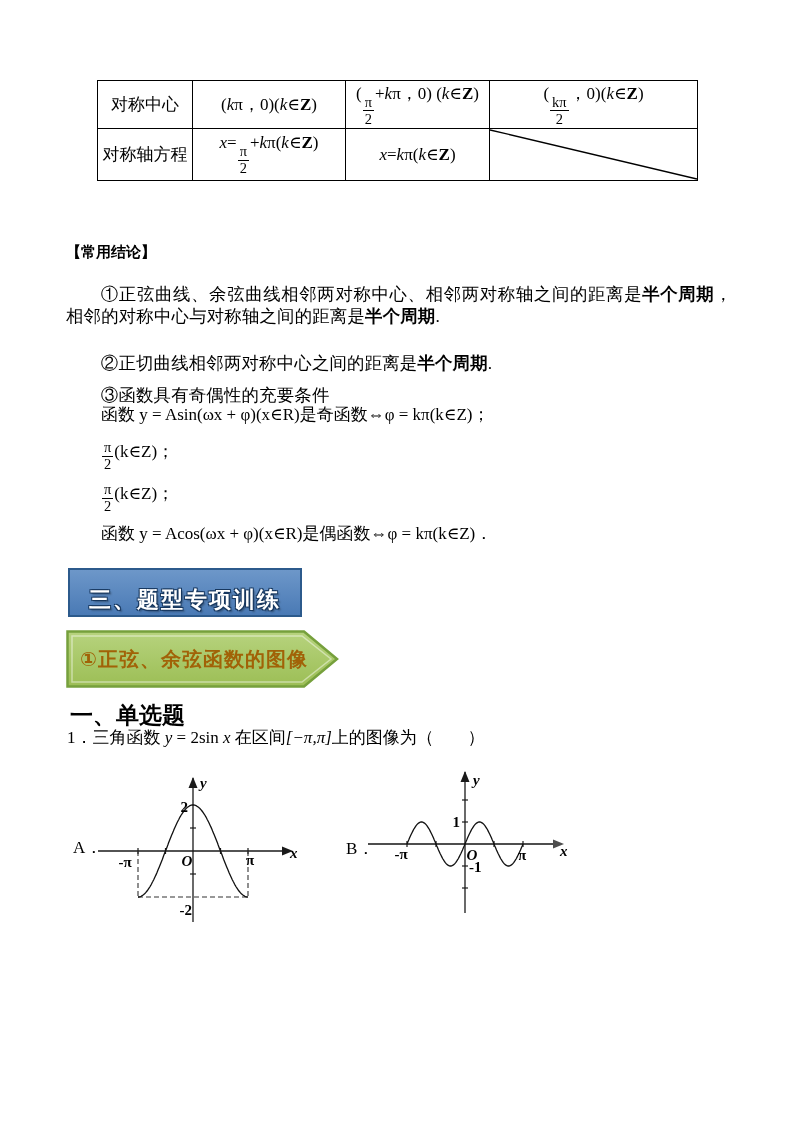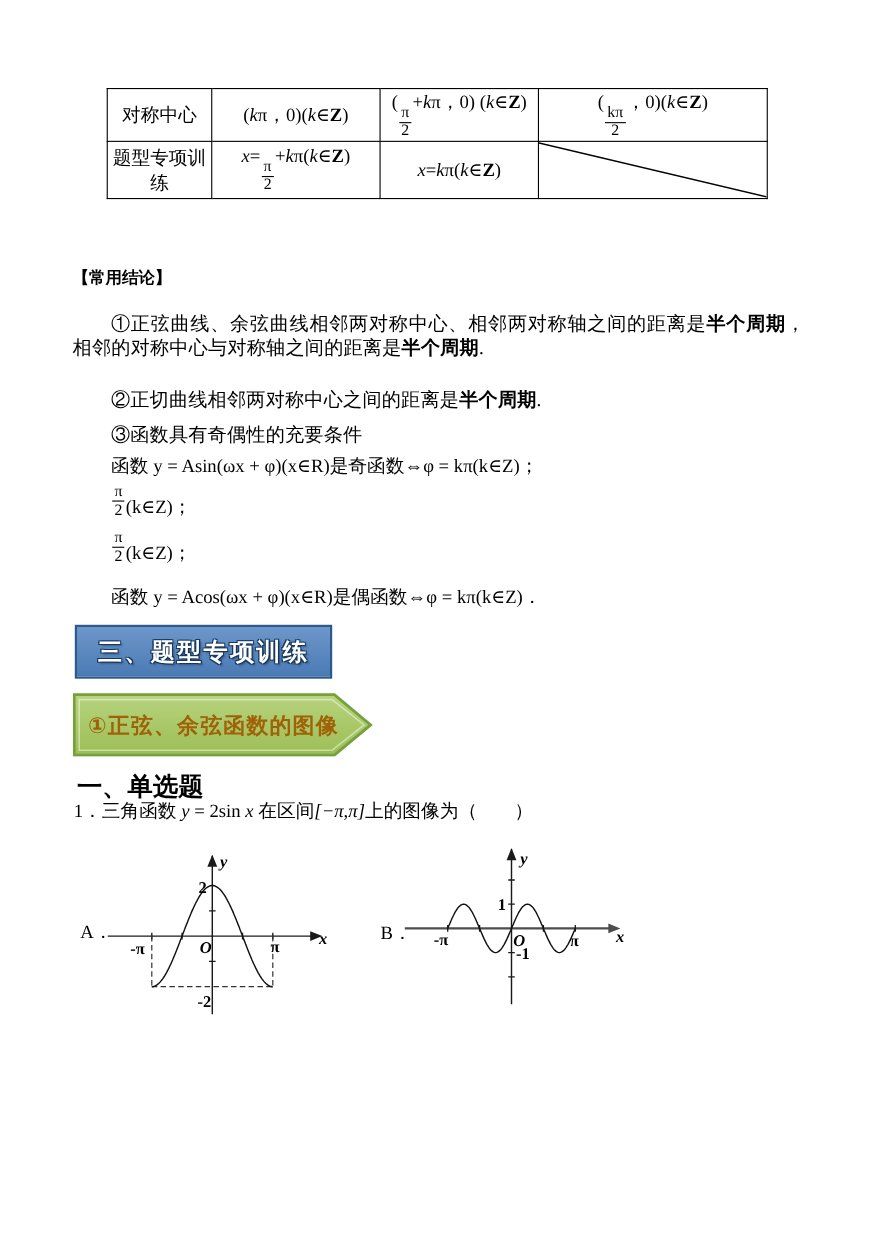--- a/index.html
+++ b/index.html
@@ -18,25 +18,25 @@
   .hei{font-family:"Liberation Sans","DejaVu Sans",sans-serif;font-weight:bold}
   .mit{font-style:italic}
   .bseg{font-weight:bold}
   .frac{display:inline-flex;flex-direction:column;align-items:center;
         vertical-align:-0.55em;line-height:1.05;font-size:0.85em;margin:0 1px}
   .frac .num{border-bottom:1.3px solid #000;padding:0 2px 0.5px}
   .frac .den{padding-top:0.5px}
 
   .para{width:666px;font-size:17.4px;line-height:22px;text-align:justify;
         text-indent:2em;letter-spacing:0.2px}
-  .fline{font-size:17px;display:flex;align-items:flex-end;height:32px;white-space:nowrap}
+  .fline{font-size:17px;display:flex;align-items:flex-start;height:32px;white-space:nowrap}
 
   
   .blue-banner{width:234px;height:49px;background:linear-gradient(#6d97c9,#4a7ab5);
-       border:2.5px solid #2c5a8c;display:flex;align-items:center;justify-content:center}
+       border:2.5px solid #2c5a8c;display:flex;align-items:flex-end;justify-content:center}
   .blue-banner span{color:#fff;font-size:22px;letter-spacing:2px;
        font-family:"Liberation Sans","DejaVu Sans",sans-serif;font-weight:bold;
        text-shadow:-1px -1px 0 #17375e,1px -1px 0 #17375e,-1px 1px 0 #17375e,
                    1px 1px 0 #17375e,2px 2px 2px rgba(0,0,0,.35)}
 
   
   .arrow-wrap{width:274px;height:58px}
   .arrow-label{position:absolute;left:14px;top:0;height:58px;display:flex;align-items:center;
        font-size:20px;font-weight:bold;letter-spacing:1px;
        font-family:"Liberation Sans","DejaVu Sans",sans-serif;color:#a16207}
@@ -64,21 +64,21 @@
     <td><span>(</span><span class="frac">
             <span class="num">π</span>
             <span class="den">2</span>
           </span><span>+</span><span class="mit">k</span><span>π，0) (</span><span class="mit">k</span><span>∈</span><span class="bseg">Z</span><span>)</span></td>
     <td><span>(</span><span class="frac">
             <span class="num">kπ</span>
             <span class="den">2</span>
           </span><span>，0)(</span><span class="mit">k</span><span>∈</span><span class="bseg">Z</span><span>)</span></td>
   </tr>
   <tr style="height:52px">
-    <td>题型专项训练</td>
+    <td>对称轴方程</td>
     <td><span class="mit">x</span><span>=</span><span class="frac">
             <span class="num">π</span>
             <span class="den">2</span>
           </span><span>+</span><span class="mit">k</span><span>π(</span><span class="mit">k</span><span>∈</span><span class="bseg">Z</span><span>)</span></td>
     <td><span class="mit">x</span><span>=</span><span class="mit">k</span><span>π(</span><span class="mit">k</span><span>∈</span><span class="bseg">Z</span><span>)</span></td>
     <td>
       <svg class="diag-svg" viewBox="0 0 206 52" preserveAspectRatio="none">
         <line x1="0" y1="1" x2="206" y2="51" stroke="#000" stroke-width="1.3"></line>
       </svg>
     </td>

